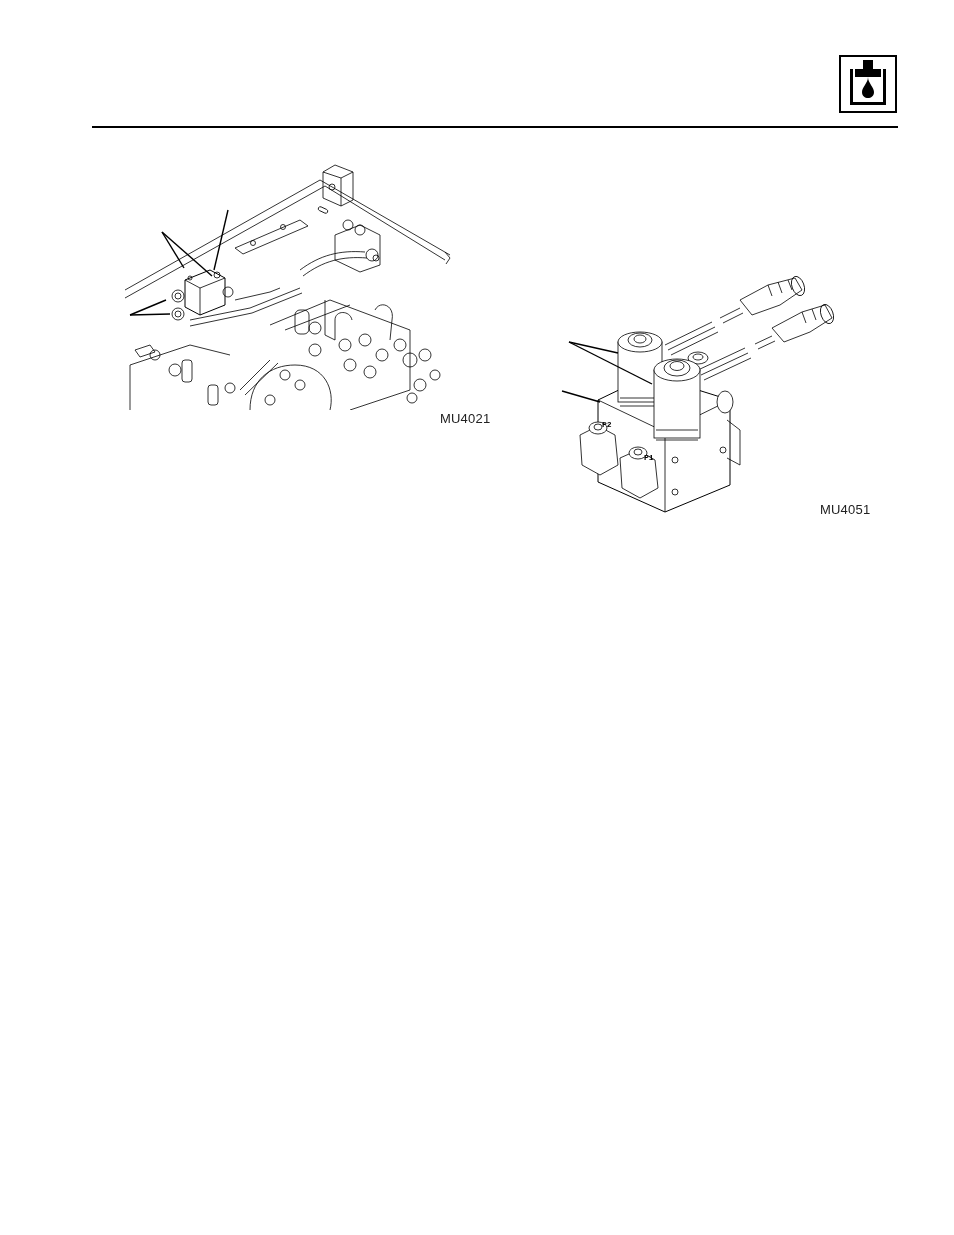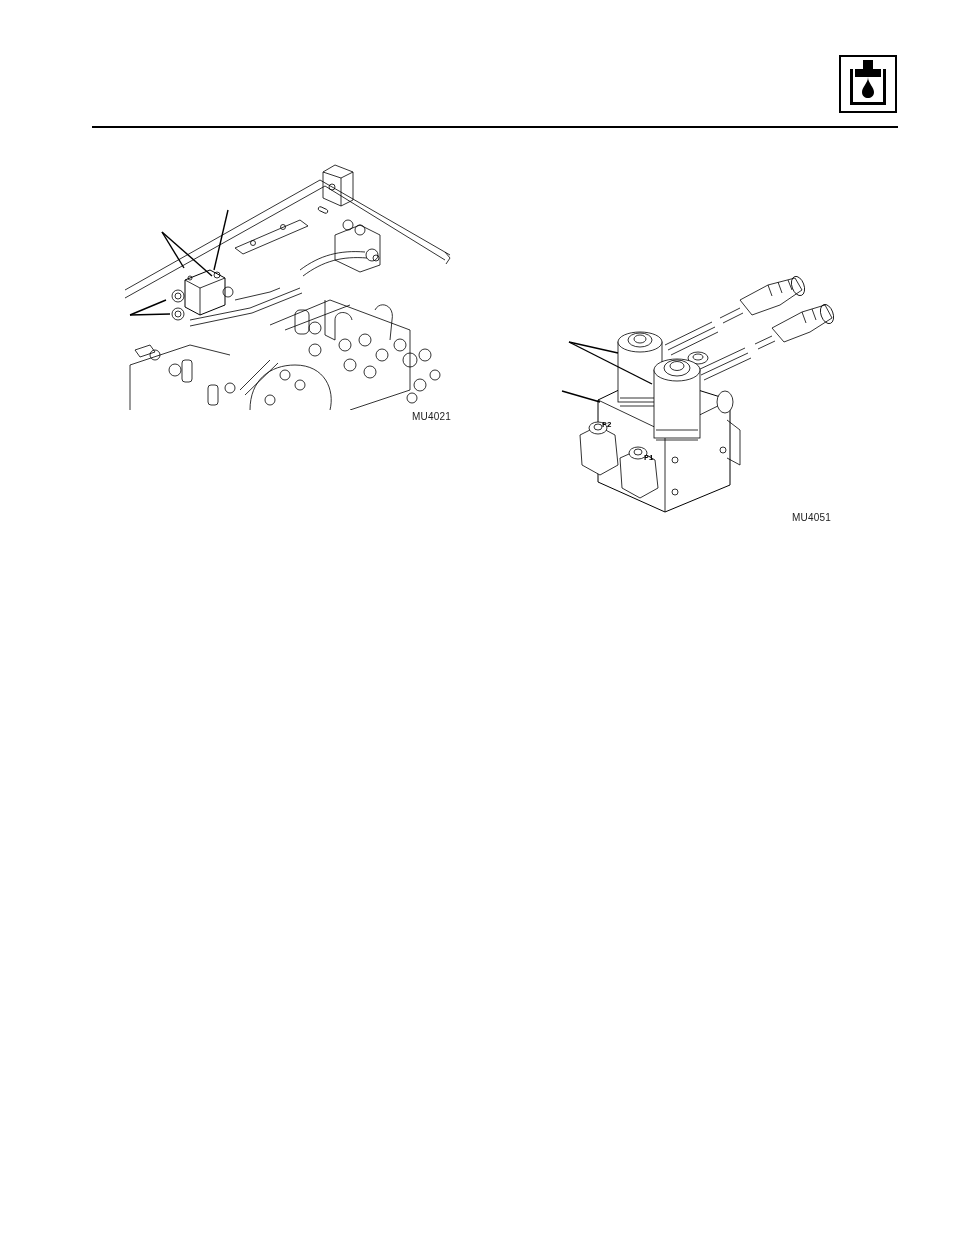--- a/index.html
+++ b/index.html
@@ -3,21 +3,21 @@
 <meta charset="utf-8">
 <style>
   html, body { margin: 0; padding: 0; background: #ffffff; }
   body { width: 954px; height: 1235px; position: relative; overflow: hidden;
          font-family: "Liberation Sans", sans-serif; color: #000; }
   .section-icon { position: absolute; left: 839px; top: 55px; width: 58px; height: 58px;
                   border: 2px solid #000; box-sizing: border-box; background: #fff; }
   .header-rule { position: absolute; left: 92px; top: 126px; width: 806px; height: 2px; background: #000; }
   .figure { position: absolute; }
   .figure svg { position: absolute; left: 0; top: 0; }
-  .fig-label { position: absolute; font-size: 10px; color: #222; letter-spacing: 0.2px; }
+  .fig-label { position: absolute; font-size: 13px; color: #222; letter-spacing: 0.2px; margin-left: 28px; }
   .port-label { position: absolute; font-size: 8px; font-weight: bold; color: #000; font-family: Liberation Mono, monospace; }
 </style>
 </head>
 <body>
 
 <div class="section-icon">
   <svg width="54" height="54" viewBox="0 0 54 54">
 
     <rect x="9" y="12" width="3" height="36" fill="#000"></rect>
     <rect x="42" y="12" width="3" height="36" fill="#000"></rect>
@@ -178,14 +178,14 @@
     <ellipse cx="98" cy="193" rx="9" ry="6" fill="#fff"></ellipse>
       <ellipse cx="98" cy="192" rx="4" ry="3"></ellipse>
   </svg>
   <svg width="300" height="260" viewBox="0 0 300 260" stroke="#000" stroke-width="1.4" fill="none">
     <line x1="29" y1="82" x2="78" y2="93"></line>
     <line x1="29" y1="82" x2="112" y2="124"></line>
     <line x1="22" y1="131" x2="60" y2="142"></line>
   </svg>
   <div class="port-label" style="left:62px; top:160px;">P2</div>
   <div class="port-label" style="left:104px; top:193px;">P1</div>
-  <div class="fig-label" style="left:252px; top:252px;">MU4051</div>
+  <div class="fig-label" style="left:252px; top:242px;">MU4051</div>
 </div>
 
 </body></html>

